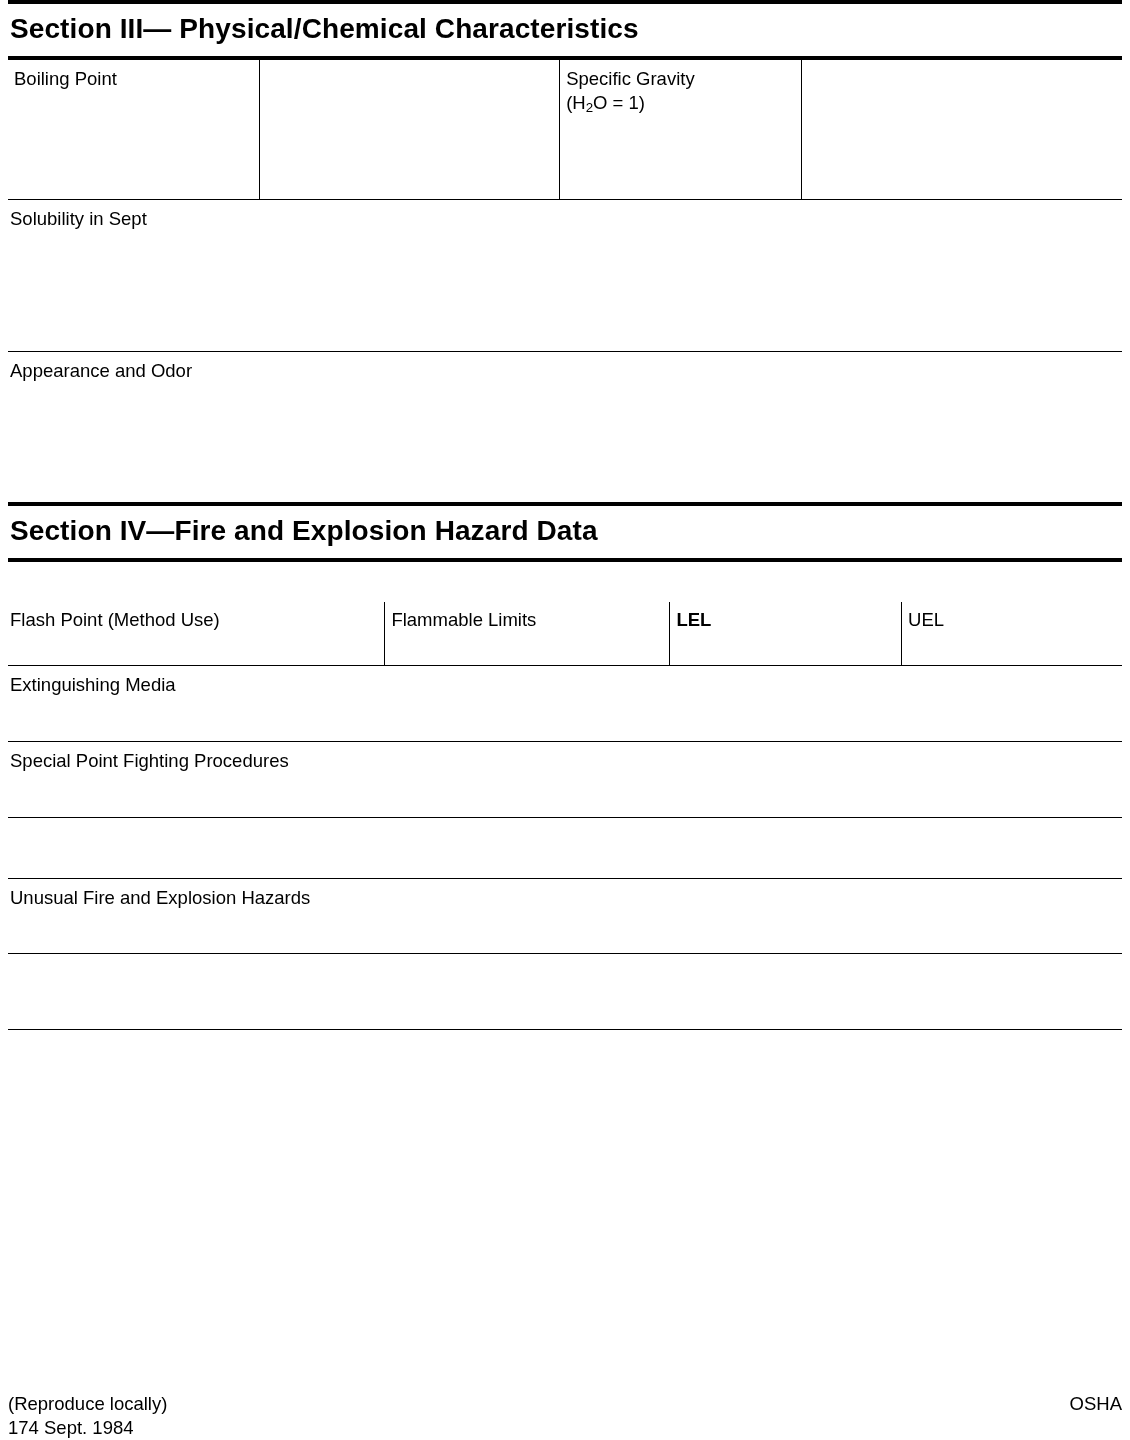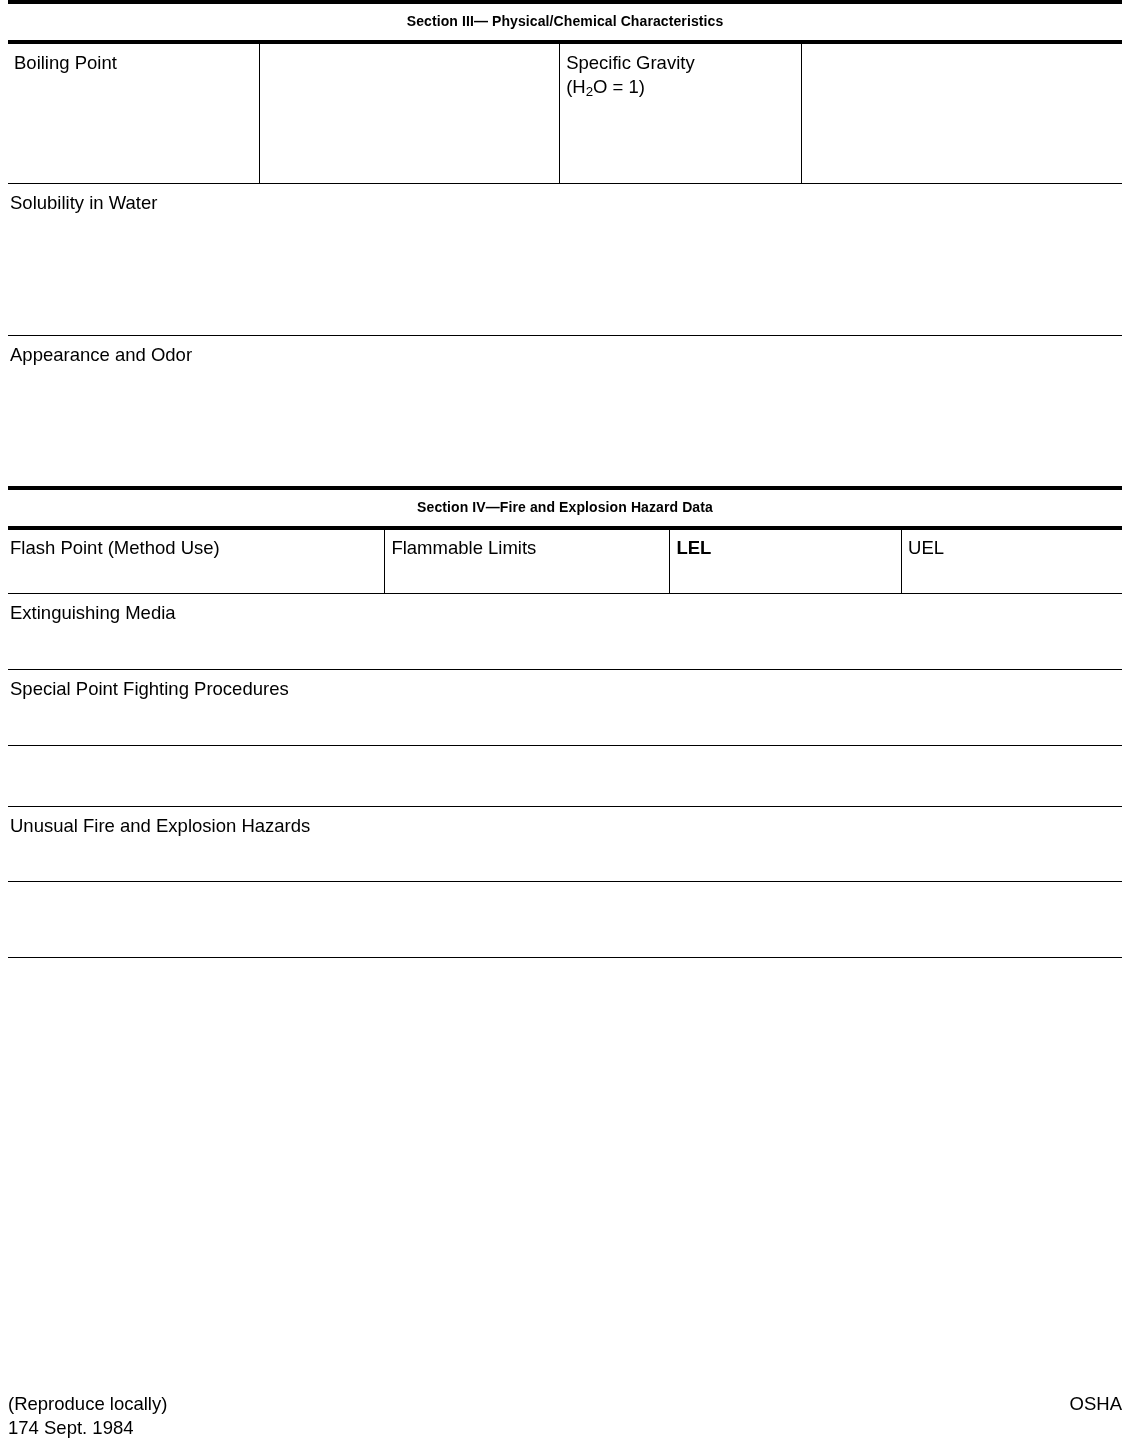--- a/index.html
+++ b/index.html
@@ -28,25 +28,24 @@
     border-top: 4px solid #000;
     width: 100%;
   }
   .rule-thin {
     border-top: 1px solid #000;
     width: 100%;
   }
 
   
   .section-title {
-    font-size: 14px;
+    font-size: 28px;
     font-weight: bold;
     letter-spacing: 0.1px;
     padding: 9px 2px 11px 2px;
-    text-align: center;
   }
 
   
   .grid {
     width: 100%;
     border-collapse: collapse;
     table-layout: fixed;
   }
   .grid td {
     border-left: 1px solid #000;
@@ -77,20 +76,21 @@
   .sp-120 { height: 120px; }
   .sp-44  { height: 44px; }
   .sp-60  { height: 60px; }
   .sp-75  { height: 75px; }
 
   
   .fire-grid {
     width: 100%;
     border-collapse: collapse;
     table-layout: fixed;
+    margin-top: 40px;
   }
   .fire-grid td {
     vertical-align: top;
     padding: 7px 6px 0 6px;
     font-size: 18.5px;
     border-bottom: 1px solid #000;
     height: 56px;
   }
   .fire-grid td.vline { border-right: 1px solid #000; }
   .fire-grid tr td:first-child { padding-left: 2px; }
@@ -132,21 +132,21 @@
       <td class="col-b tall"></td>
       <td class="col-c tall">
         <div>Specific Gravity</div>
         <div>(H<sub>2</sub>O = 1)</div>
       </td>
       <td class="col-d tall"></td>
     </tr>
   </tbody>
     </table>
 
-  <div class="label-block">Solubility in Water</div>
+  <div class="label-block">Solubility in Sept</div>
   <div class="sp-120"></div>
   <div class="rule-thin"></div>
 
   <div class="label-block">Appearance and Odor</div>
   <div class="sp-120"></div>
   <div class="rule-thick"></div>
 
   <div class="section-title">Section IV—Fire and Explosion Hazard Data</div>
   <div class="rule-thick"></div>
 

